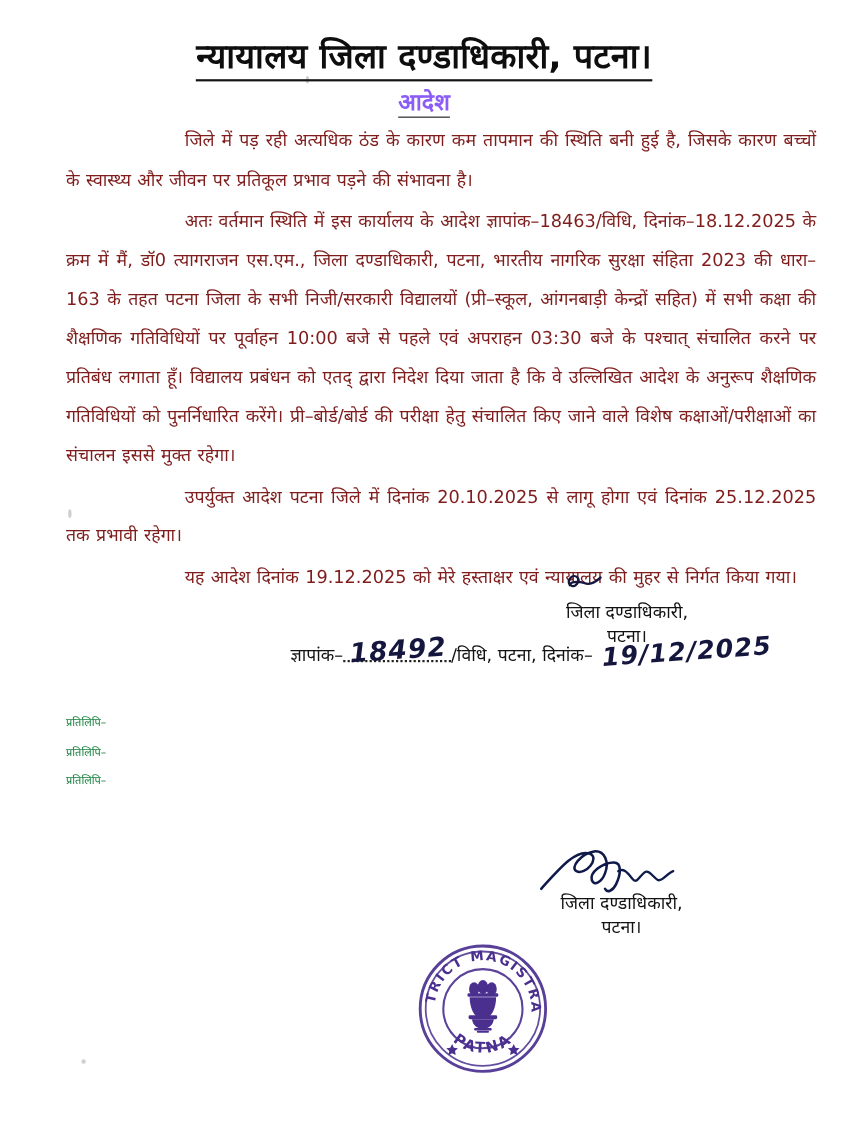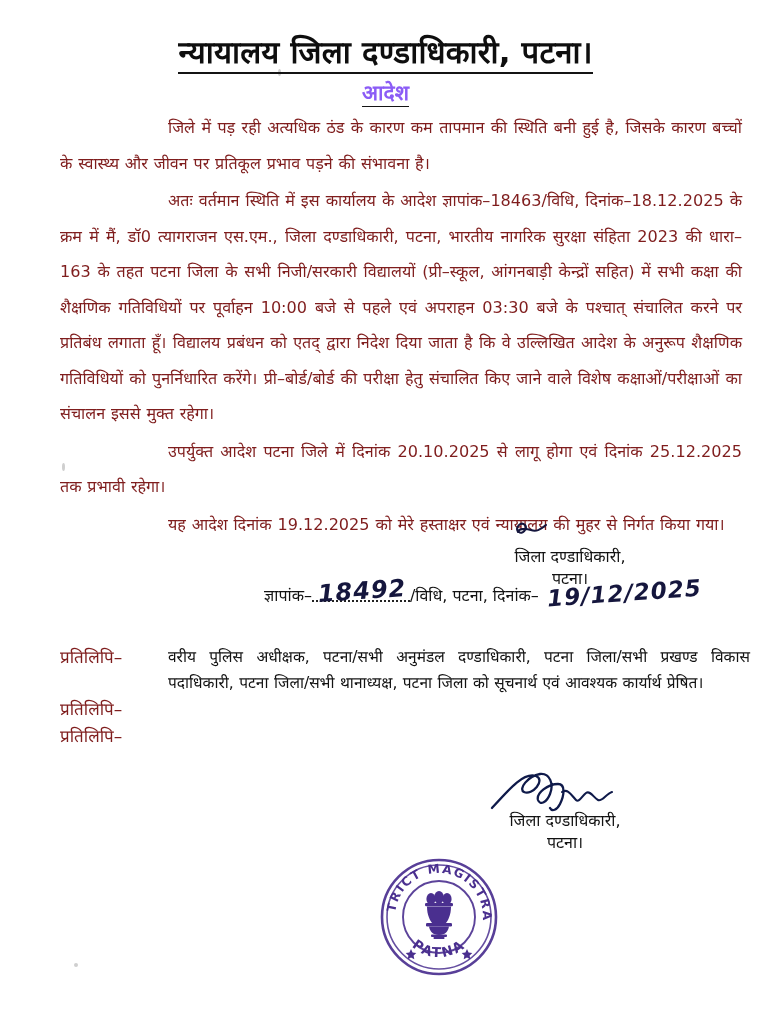--- a/index.html
+++ b/index.html
@@ -154,23 +154,23 @@
     width: 690px;
   }
   .dist-row {
     display: flex;
     align-items: flex-start;
     margin-bottom: 1px;
   }
   .dist-label {
     flex: 0 0 108px;
     font-family: "DejaVu Sans", sans-serif;
-    font-size: 17px;
+    font-size: 10px;
     line-height: 25.5px;
-    color: #7f1d1d;
+    color: #15803d;
     white-space: nowrap;
   }
   .dist-text {
     flex: 1 1 auto;
     font-family: "DejaVu Sans", sans-serif;
     font-size: 15.5px;
     line-height: 25.5px;
     color: #121212;
     text-align: justify;
     word-spacing: 0.5px;
@@ -266,21 +266,20 @@
       <span class="dotline"></span>
       <span class="hand memo-num">18492</span>
     </span>
     <span>/विधि, पटना, दिनांक–</span>
     <span class="hand memo-date">19/12/2025</span>
   </div>
 
   <div class="dist-list">
     <div class="dist-row">
       <div class="dist-label">प्रतिलिपि–</div>
-      <div class="dist-text">वरीय पुलिस अधीक्षक, पटना/सभी अनुमंडल दण्डाधिकारी, पटना जिला/सभी प्रखण्ड विकास पदाधिकारी, पटना जिला/सभी थानाध्यक्ष, पटना जिला को सूचनार्थ एवं आवश्यक कार्यार्थ प्रेषित।</div>
     </div>
     <div class="dist-row">
       <div class="dist-label">प्रतिलिपि–</div>
     </div>
     <div class="dist-row">
       <div class="dist-label">प्रतिलिपि–</div>
     </div>
   </div>
 
   <div class="sign-block-2">

